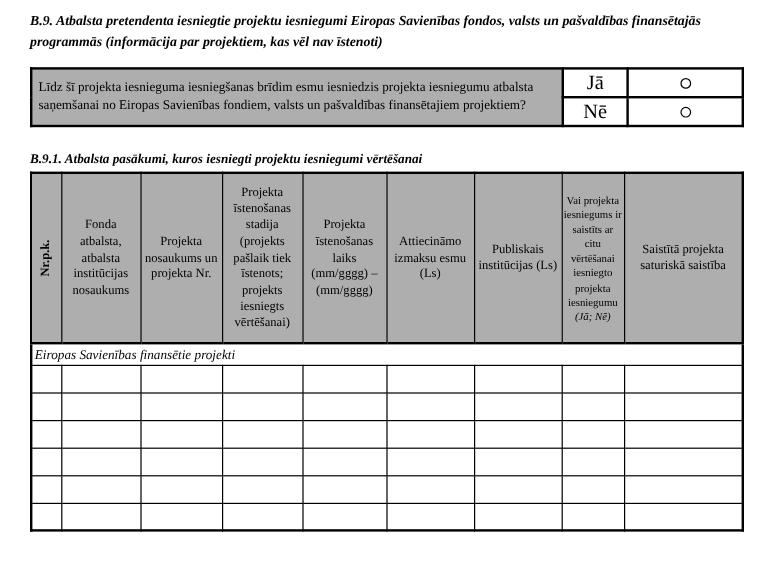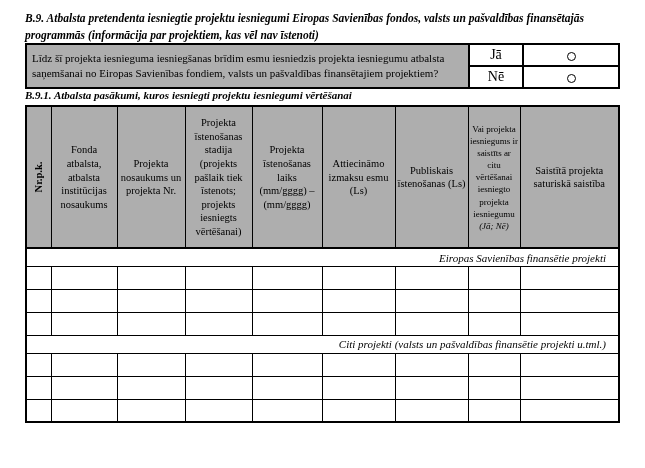--- a/index.html
+++ b/index.html
@@ -19,45 +19,45 @@
     font-size: 11.5px;
     line-height: 1.45;
     width: 598px;
   }
 
   
   .q-table {
     border-collapse: collapse;
     table-layout: fixed;
     width: 593px;
-    margin-top: 0;
+    margin-top: 13px;
   }
   .q-table td { border: 2px solid #000; }
   .q-question {
     background: #aeaeae;
     font-size: 11px;
     line-height: 1.4;
     padding: 2px 5px;
   }
-  .q-opt { text-align: center; font-size: 14px; height: 19px; }
+  .q-opt { text-align: center; font-size: 17px; height: 19px; }
   .q-radio-cell { text-align: center; }
   .radio {
     display: inline-block;
     width: 9px; height: 9px;
     border: 1px solid #000;
     border-radius: 50%;
     background: #fff;
     vertical-align: middle;
   }
 
   .subtitle {
     font-weight: bold;
     font-style: italic;
     font-size: 11px;
-    margin-top: 0;
+    margin-top: 21px;
   }
 
   
   .main-table {
     border-collapse: collapse;
     table-layout: fixed;
     width: 593px;
     margin-top: 4px;
     border: 2px solid #000;
   }
@@ -80,23 +80,23 @@
     position: absolute;
     left: 50%; top: 50%;
     transform: translate(-50%, -50%) rotate(-90deg);
     white-space: nowrap;
     font-weight: bold;
     font-size: 10.5px;
   }
   .section-row td {
     font-style: italic;
     font-size: 11px;
-    padding: 1px 12px;
+    padding: 1px 2px;
     height: 18px;
-    text-align: right;
+    text-align: left;
   }
   .data-row td { height: 23px; background: #fff; }
 </style>
 </head>
 <body>
 
 <div class="page">
 
   <div class="title">B.9. Atbalsta pretendenta iesniegtie projektu iesniegumi  Eiropas Savienības fondos, valsts un pašvaldības finansētajās programmās (informācija par projektiem, kas vēl nav īstenoti)</div>
 
@@ -140,21 +140,21 @@
     <tbody>
         <tr>
       <th class="col-nr">
         <span class="v-text">Nr.p.k.</span>
       </th>
       <th>Fonda atbalsta, atbalsta institūcijas nosaukums</th>
       <th>Projekta nosaukums un projekta Nr.</th>
       <th>Projekta īstenošanas stadija (projekts pašlaik tiek īstenots; projekts iesniegts vērtēšanai)</th>
       <th>Projekta īstenošanas laiks (mm/gggg) – (mm/gggg)</th>
       <th>Attiecināmo izmaksu esmu (Ls)</th>
-      <th>Publiskais īstenošanas (Ls)</th>
+      <th>Publiskais institūcijas (Ls)</th>
       <th class="col-vai">
         <span>Vai projekta iesniegums ir saistīts ar citu vērtēšanai iesniegto projekta iesniegumu</span>
         <span class="hdr-suffix">(Jā; Nē)</span>
       </th>
       <th>Saistītā projekta saturiskā saistība</th>
     </tr>
     <tr class="section-row">
       <td colspan="9">Eiropas Savienības finansētie projekti</td>
     </tr>
         <tr class="data-row">
@@ -183,23 +183,20 @@
           <td></td>
           <td></td>
           <td></td>
           <td></td>
           <td></td>
           <td></td>
           <td></td>
           <td></td>
           <td></td>
         </tr>
-    <tr class="section-row">
-      <td colspan="9">Citi projekti (valsts un pašvaldības finansētie projekti u.tml.)</td>
-    </tr>
         <tr class="data-row">
           <td></td>
           <td></td>
           <td></td>
           <td></td>
           <td></td>
           <td></td>
           <td></td>
           <td></td>
           <td></td>

